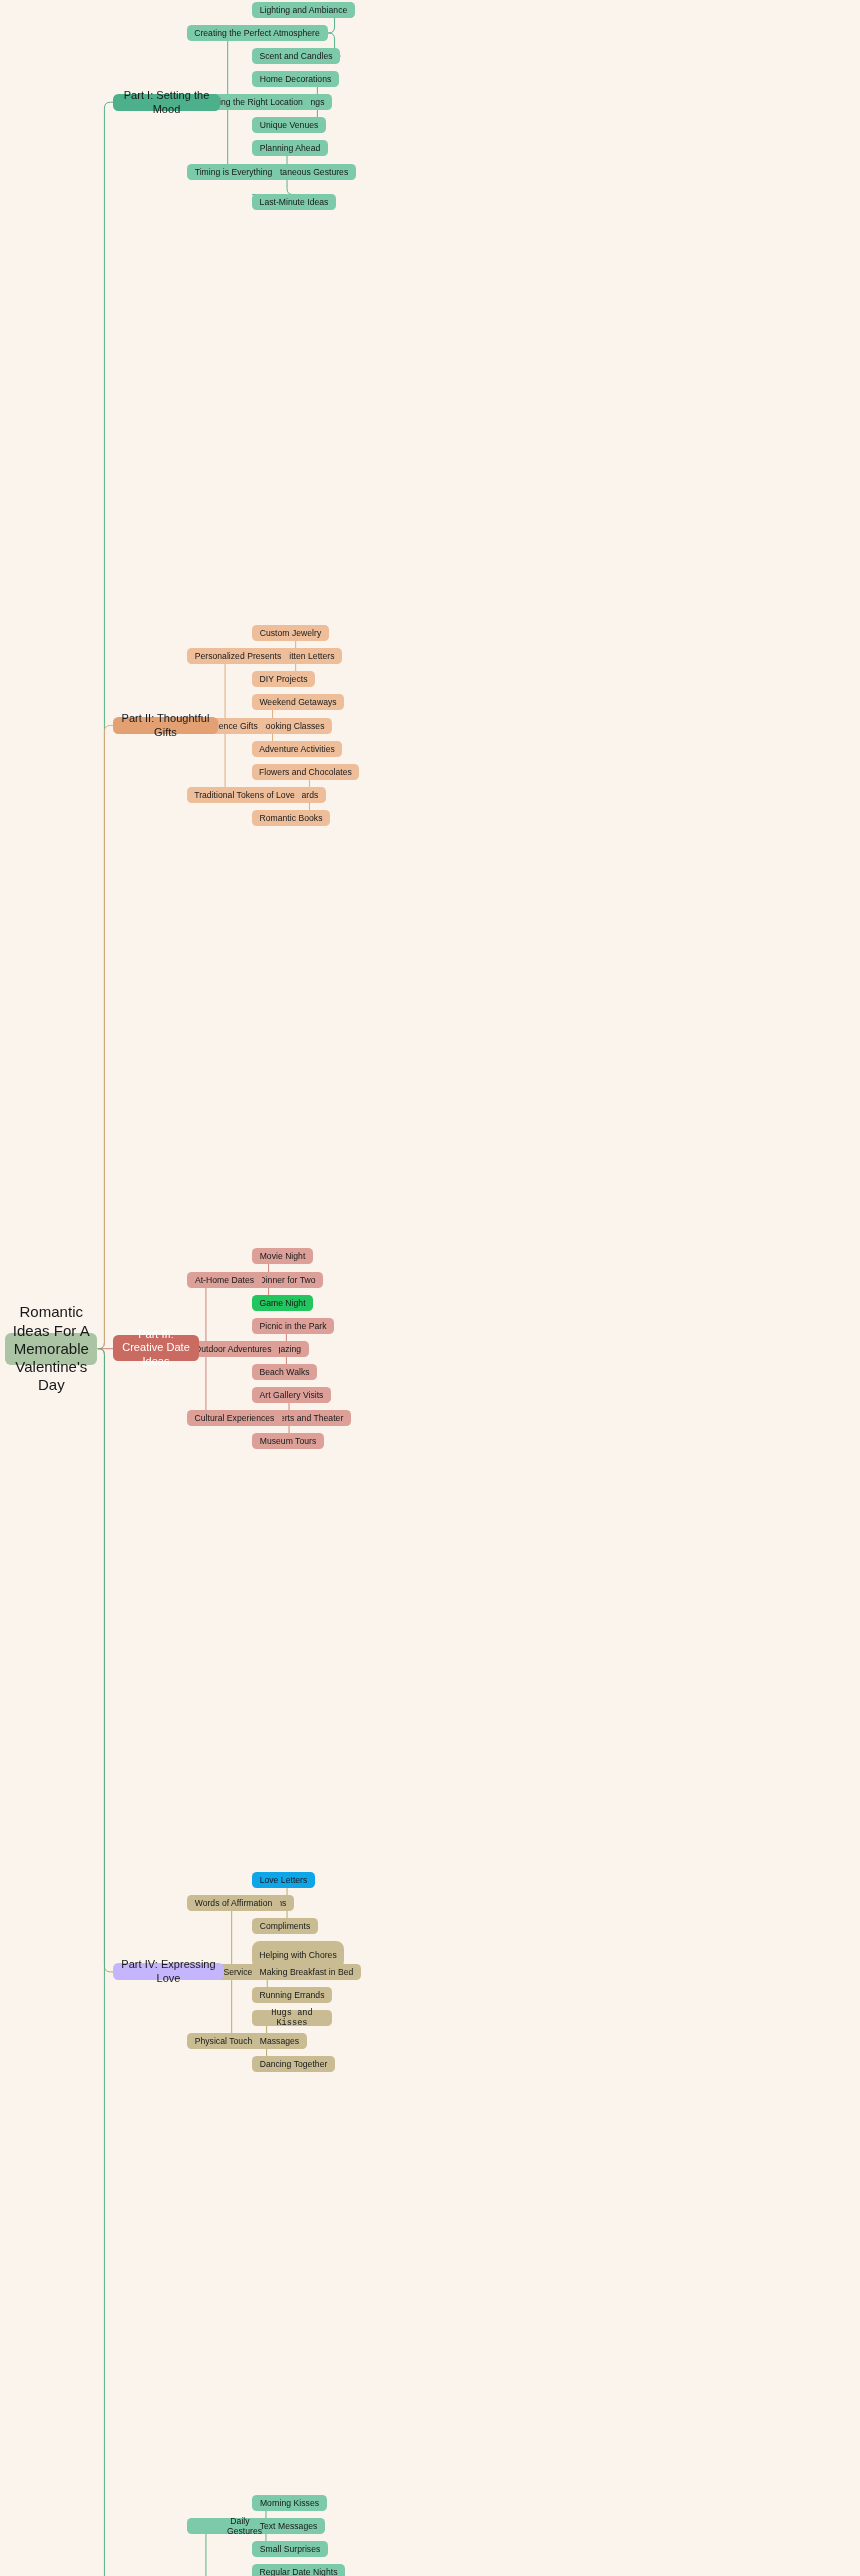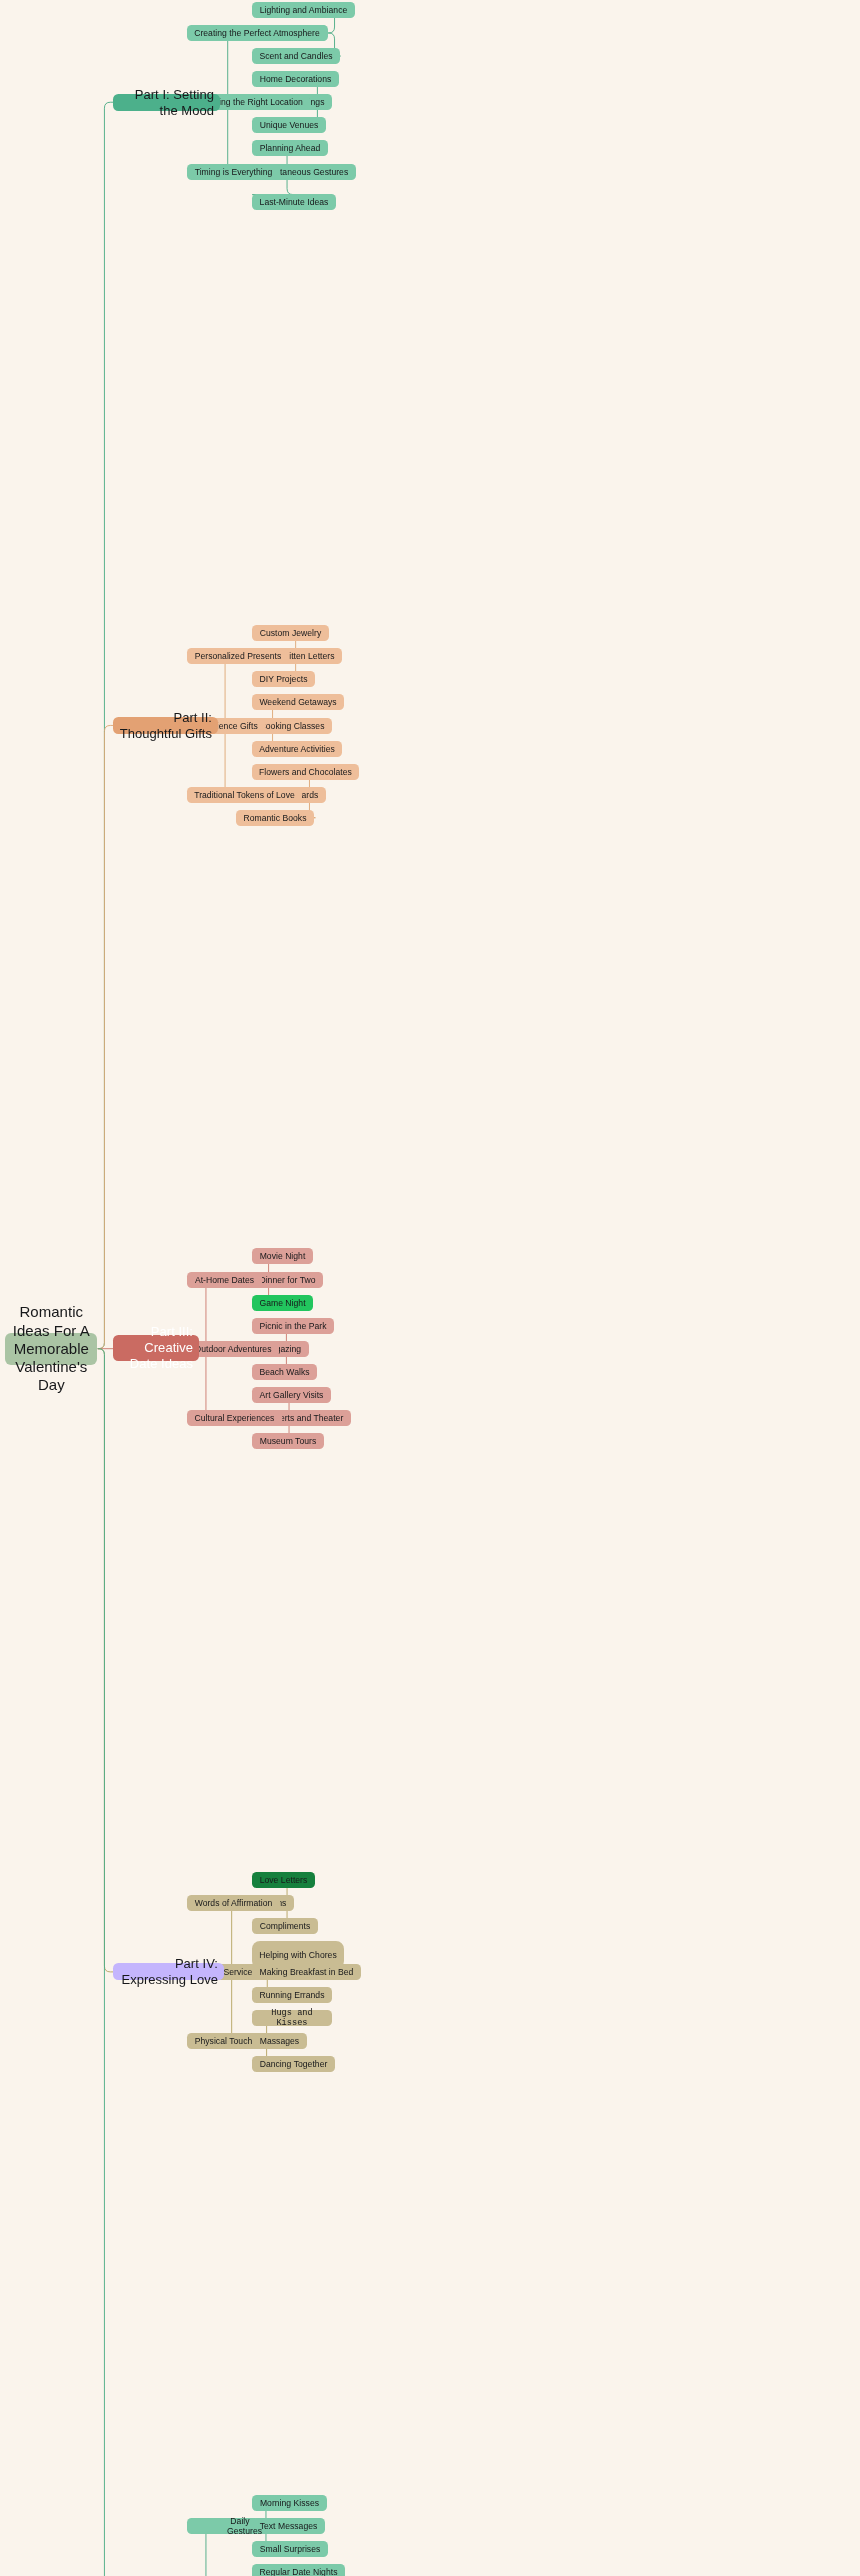--- a/index.html
+++ b/index.html
@@ -42,23 +42,22 @@
     line-height: 1.22;
     padding: 2.6px 6px;
     letter-spacing: 0.03px;
     font-family: "Liberation Sans", sans-serif;
   }
   .node.root {
     font-size: 15px;
     border-radius: 6px;
   }
   .node.lvl1 {
-    font-size: 13px;
+    font-size: 11px;
     border-radius: 5.3px;
-    text-align: right;
   }
   .node-label {
     display: block;
     width: 100%;
   }
 </style>
 </head>
 <body>
 
 <div id="mindmap-root">
@@ -192,21 +191,21 @@
       </div>
       <div class="node lvl2" style="left: 187px; top: 718px; width: 78px; min-height: 16px; height: 16px; background: rgb(238, 190, 154); color: rgb(23, 24, 26);">
         <span class="node-label">Experience Gifts</span>
       </div>
       <div class="node lvl3" style="left: 252px; top: 764px; width: 107px; min-height: 16px; height: 16px; background: rgb(238, 190, 154); color: rgb(23, 24, 26);">
         <span class="node-label">Flowers and Chocolates</span>
       </div>
       <div class="node lvl3" style="left: 252px; top: 787px; width: 74px; min-height: 16px; height: 16px; background: rgb(238, 190, 154); color: rgb(23, 24, 26);">
         <span class="node-label">Greeting Cards</span>
       </div>
-      <div class="node lvl3" style="left: 236px; top: 810px; width: 78px; min-height: 16px; height: 16px; background: rgb(238, 190, 154); color: rgb(23, 24, 26);">
+      <div class="node lvl3" style="left: 252px; top: 810px; width: 78px; min-height: 16px; height: 16px; background: rgb(238, 190, 154); color: rgb(23, 24, 26);">
         <span class="node-label">Romantic Books</span>
       </div>
       <div class="node lvl2" style="left: 187px; top: 787px; width: 115px; min-height: 16px; height: 16px; background: rgb(238, 190, 154); color: rgb(23, 24, 26);">
         <span class="node-label">Traditional Tokens of Love</span>
       </div>
       <div class="node lvl1" style="left: 113px; top: 717px; width: 105px; min-height: 17px; height: 17px; background: rgb(227, 161, 115); color: rgb(23, 24, 26);">
         <span class="node-label">Part II: Thoughtful Gifts</span>
       </div>
       <div class="node lvl3" style="left: 252px; top: 1248px; width: 61px; min-height: 16px; height: 16px; background: rgb(220, 160, 152); color: rgb(23, 24, 26);">
         <span class="node-label">Movie Night</span>
@@ -240,21 +239,21 @@
       </div>
       <div class="node lvl3" style="left: 252px; top: 1433px; width: 72px; min-height: 16px; height: 16px; background: rgb(220, 160, 152); color: rgb(23, 24, 26);">
         <span class="node-label">Museum Tours</span>
       </div>
       <div class="node lvl2" style="left: 187px; top: 1410px; width: 95px; min-height: 16px; height: 16px; background: rgb(220, 160, 152); color: rgb(23, 24, 26);">
         <span class="node-label">Cultural Experiences</span>
       </div>
       <div class="node lvl1" style="left: 113px; top: 1335px; width: 86px; min-height: 26px; height: 26px; background: rgb(202, 107, 98); color: rgb(255, 255, 255); white-space: normal;">
         <span class="node-label">Part III: Creative Date Ideas</span>
       </div>
-      <div class="node lvl3" style="left: 252px; top: 1872px; width: 63px; min-height: 16px; height: 16px; background: #15803d; color: rgb(23, 24, 26);">
+      <div class="node lvl3" style="left: 252px; top: 1872px; width: 63px; min-height: 16px; height: 16px; background: #0ea5e9; color: rgb(23, 24, 26);">
         <span class="node-label">Love Letters</span>
       </div>
       <div class="node lvl3" style="left: 252px; top: 1895px; width: 42px; min-height: 16px; height: 16px; background: rgb(201, 188, 147); color: rgb(23, 24, 26);">
         <span class="node-label">Poems</span>
       </div>
       <div class="node lvl3" style="left: 252px; top: 1918px; width: 66px; min-height: 16px; height: 16px; background: rgb(201, 188, 147); color: rgb(23, 24, 26);">
         <span class="node-label">Compliments</span>
       </div>
       <div class="node lvl2" style="left: 187px; top: 1895px; width: 93px; min-height: 16px; height: 16px; background: rgb(201, 188, 147); color: rgb(23, 24, 26);">
         <span class="node-label">Words of Affirmation</span>

